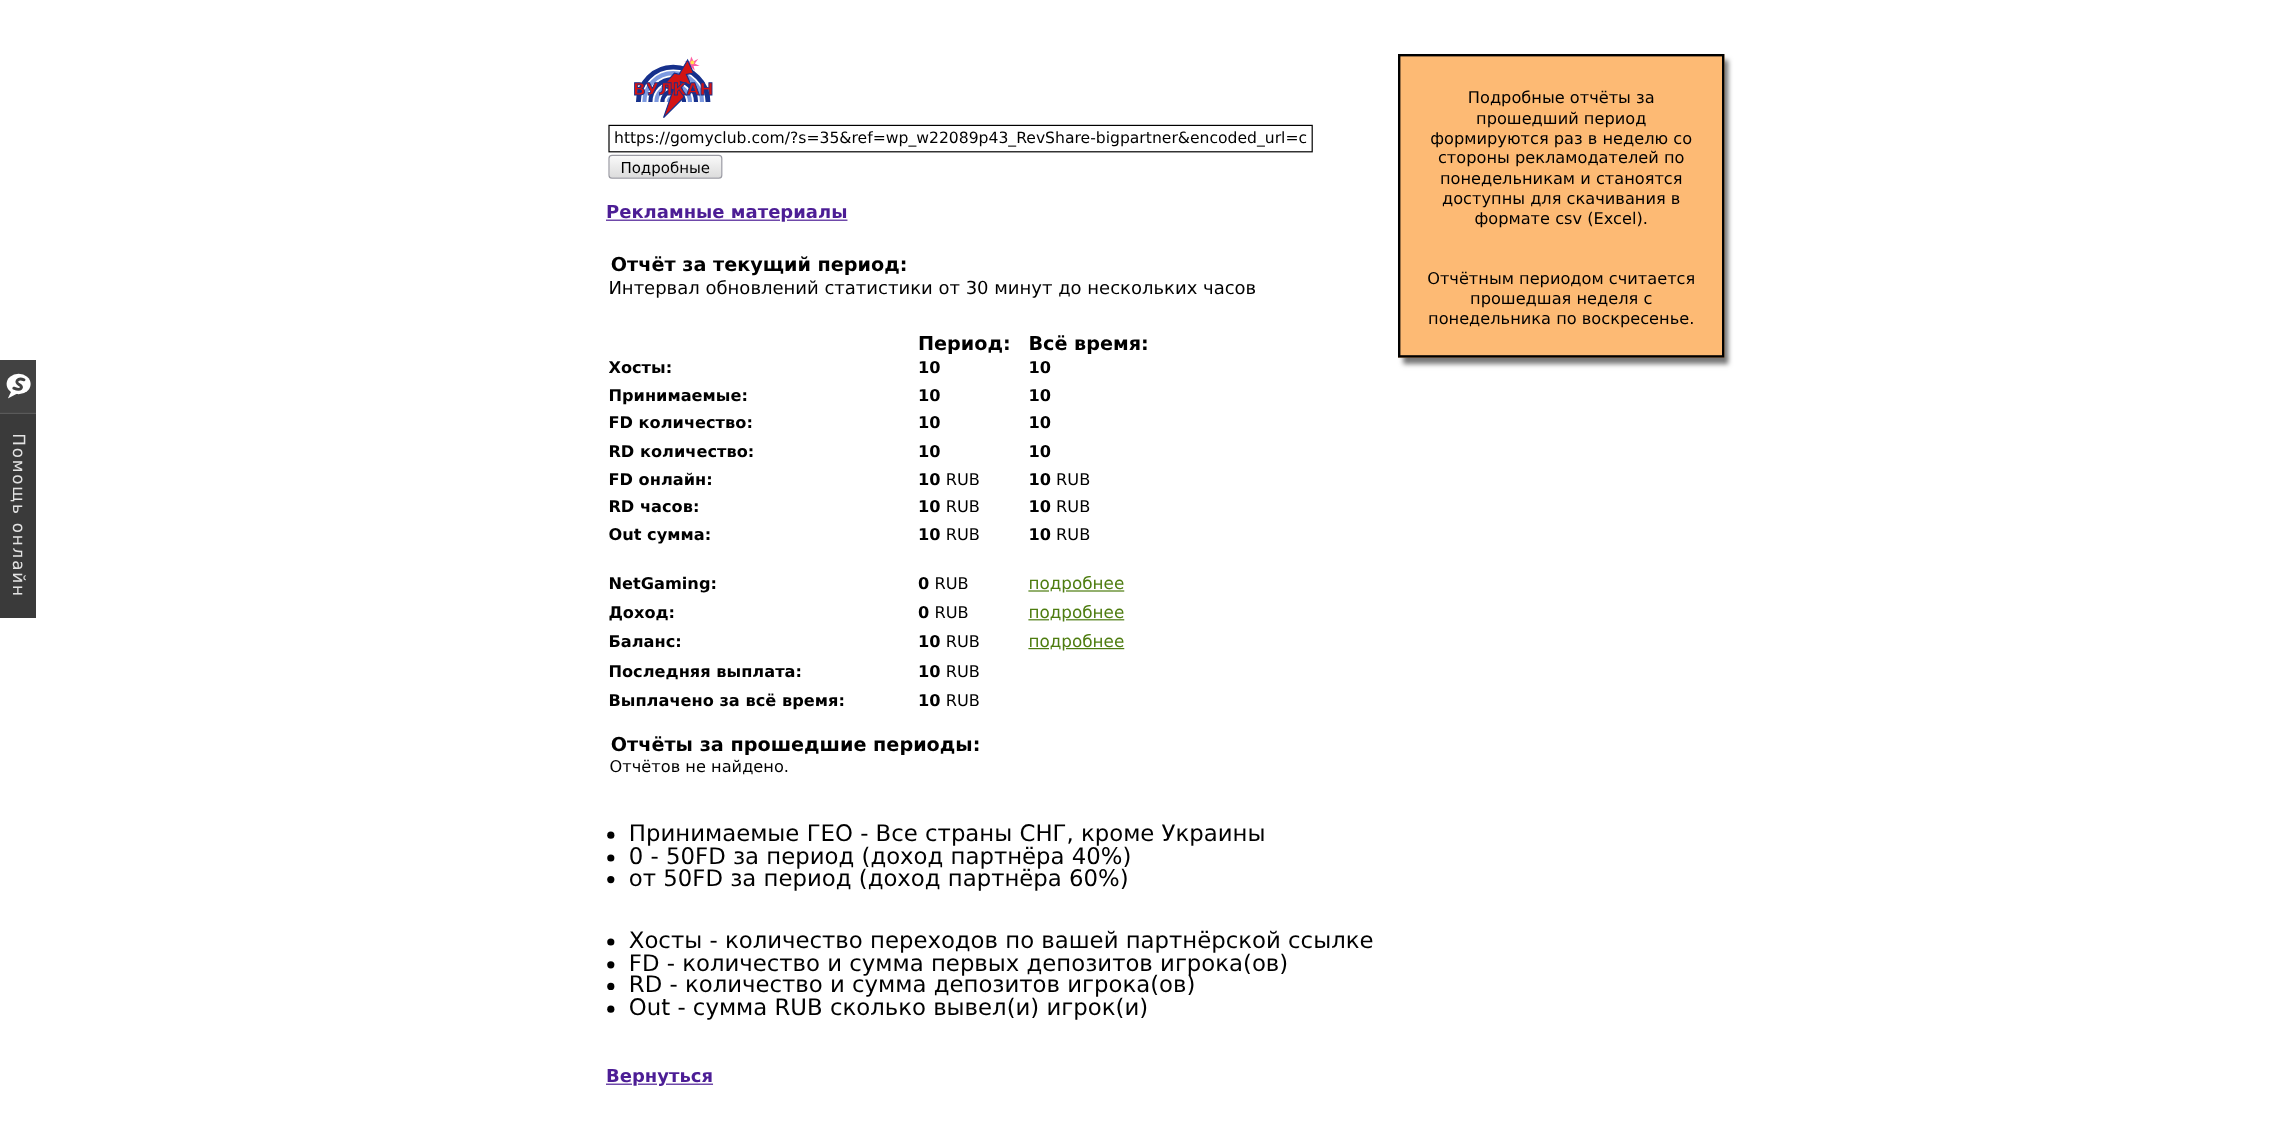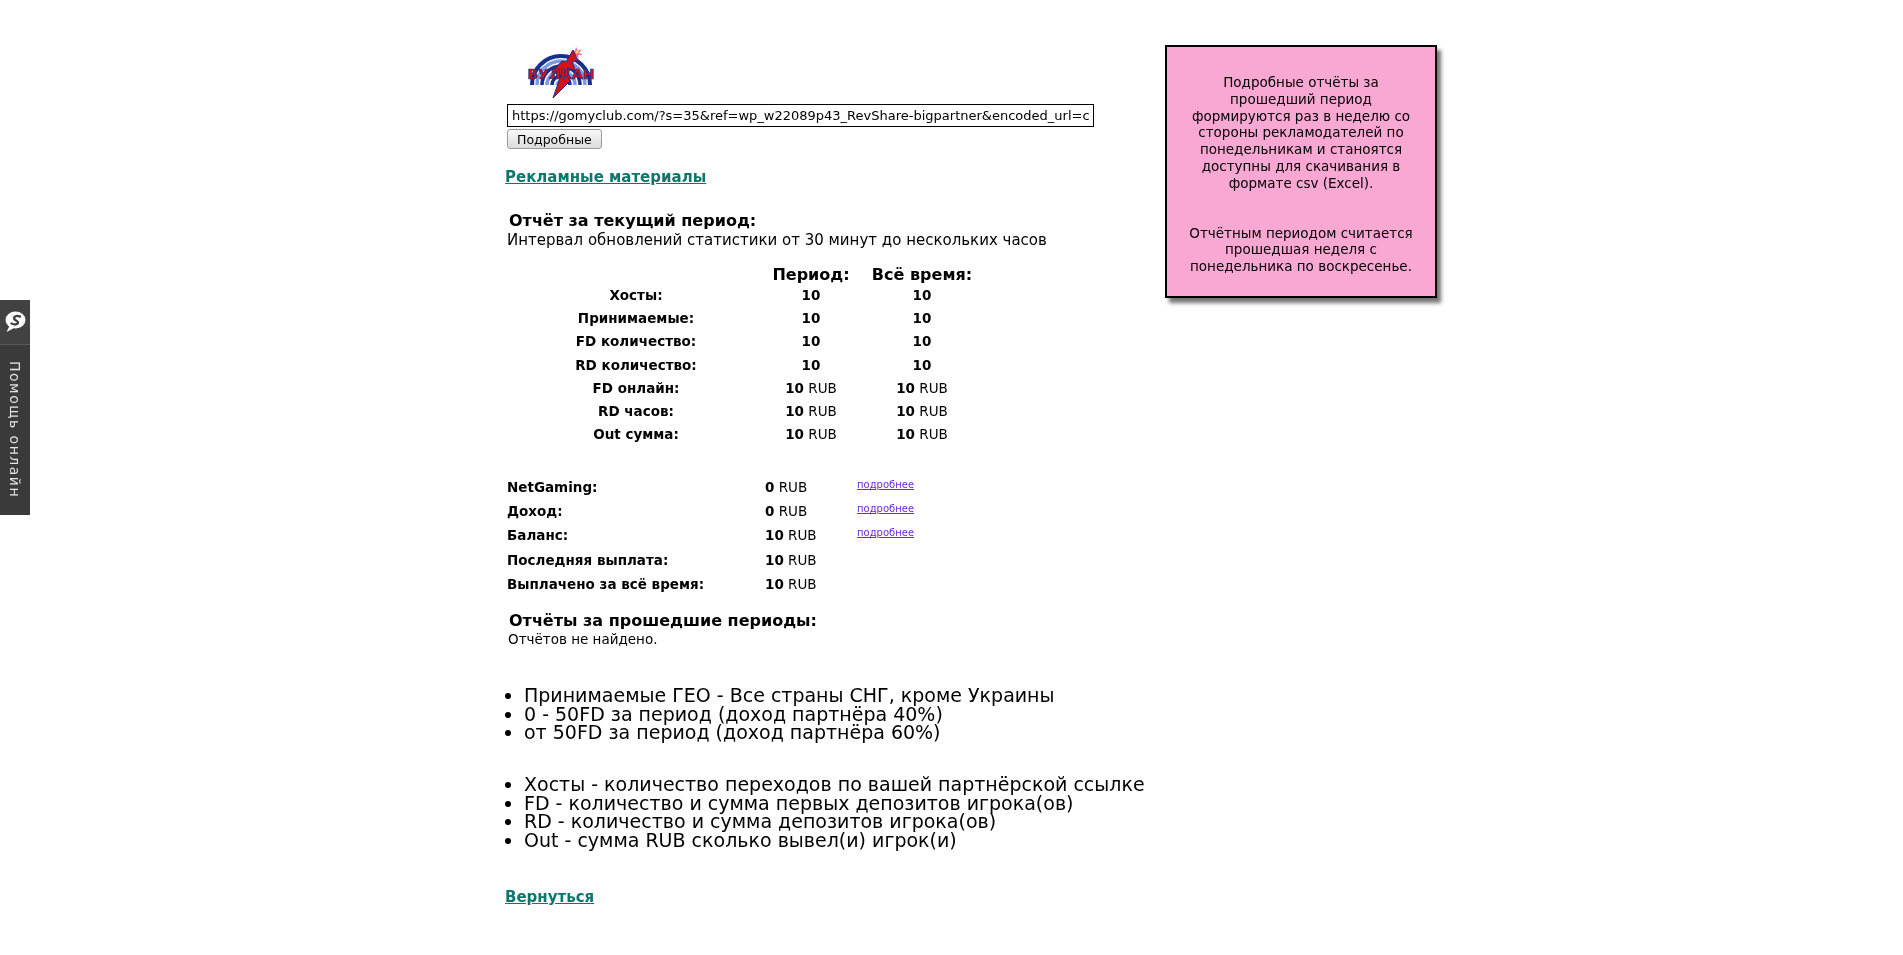--- a/index.html
+++ b/index.html
@@ -28,58 +28,58 @@
   }
   #copy-btn {
     left: 507px; top: 129px; height: 20px;
     padding: 1px 9px; font-size: 12.5px;
     font-family: "DejaVu Sans", sans-serif;
     border: 1px solid #9a9aa2; border-radius: 3px;
     background: linear-gradient(#f9f9f9, #dcdcdc);
     color: #000;
   }
   .red-link {
-    color: #0f766e; text-decoration: underline;
+    color: #4c1d95; text-decoration: underline;
     font-weight: bold; font-size: 15px;
   }
   #ads-link  { left: 505px; top: 168px; }
   #back-link { left: 505px; top: 888px; }
 
   .h-bold { font-weight: bold; font-size: 16px; }
   #current-heading { left: 509px; top: 211px; }
   #interval-note   { left: 507px; top: 231px; font-size: 15px; }
 
   
-  #stats-table { left: 507px; top: 265px; text-align: center; }
+  #stats-table { left: 507px; top: 277px; }
   #stats-table .row { display: flex; height: 23.2px; align-items: flex-start; }
   #stats-table .row.header { height: 22px; }
   .c-label   { width: 258px; font-weight: bold; }
   .c-period  { width: 92px; }
   .c-alltime { width: 130px; }
   .num { font-weight: bold; }
   .unit { font-weight: normal; }
 
   
   #summary-table { left: 507px; top: 479px; }
   #summary-table .row { display: flex; height: 24.2px; align-items: flex-start; }
   #summary-table .c-value { width: 92px; }
-  .details-link { color: #6d28d9; text-decoration: underline; font-size: 10px; }
+  .details-link { color: #4d7c0f; text-decoration: underline; font-size: 14px; }
 
   #past-heading { left: 509px; top: 611px; }
   #past-empty   { left: 508px; top: 631px; }
 
   ul.dots { list-style: disc; padding-left: 17px; font-size: 19px; }
   ul.dots li { line-height: 18.7px; }
   #terms-list    { left: 507px; top: 686px; }
   #glossary-list { left: 507px; top: 775px; }
 
   
   #info-box {
     left: 1165px; top: 45px; width: 272px; height: 253px;
-    border: 2px solid #000; background: #f9a8d4;
+    border: 2px solid #000; background: #fdba74;
     box-shadow: 4px 5px 4px rgba(0,0,0,0.55);
     padding: 27px 19px 0 19px;
     text-align: center; font-size: 13.5px; line-height: 16.8px;
   }
   #info-box p + p { margin-top: 33px; }
 
   
   #chat-tab { left: 0; top: 300px; width: 30px; }
   #chat-icon-box {
     width: 30px; height: 45px; background: #424242;

